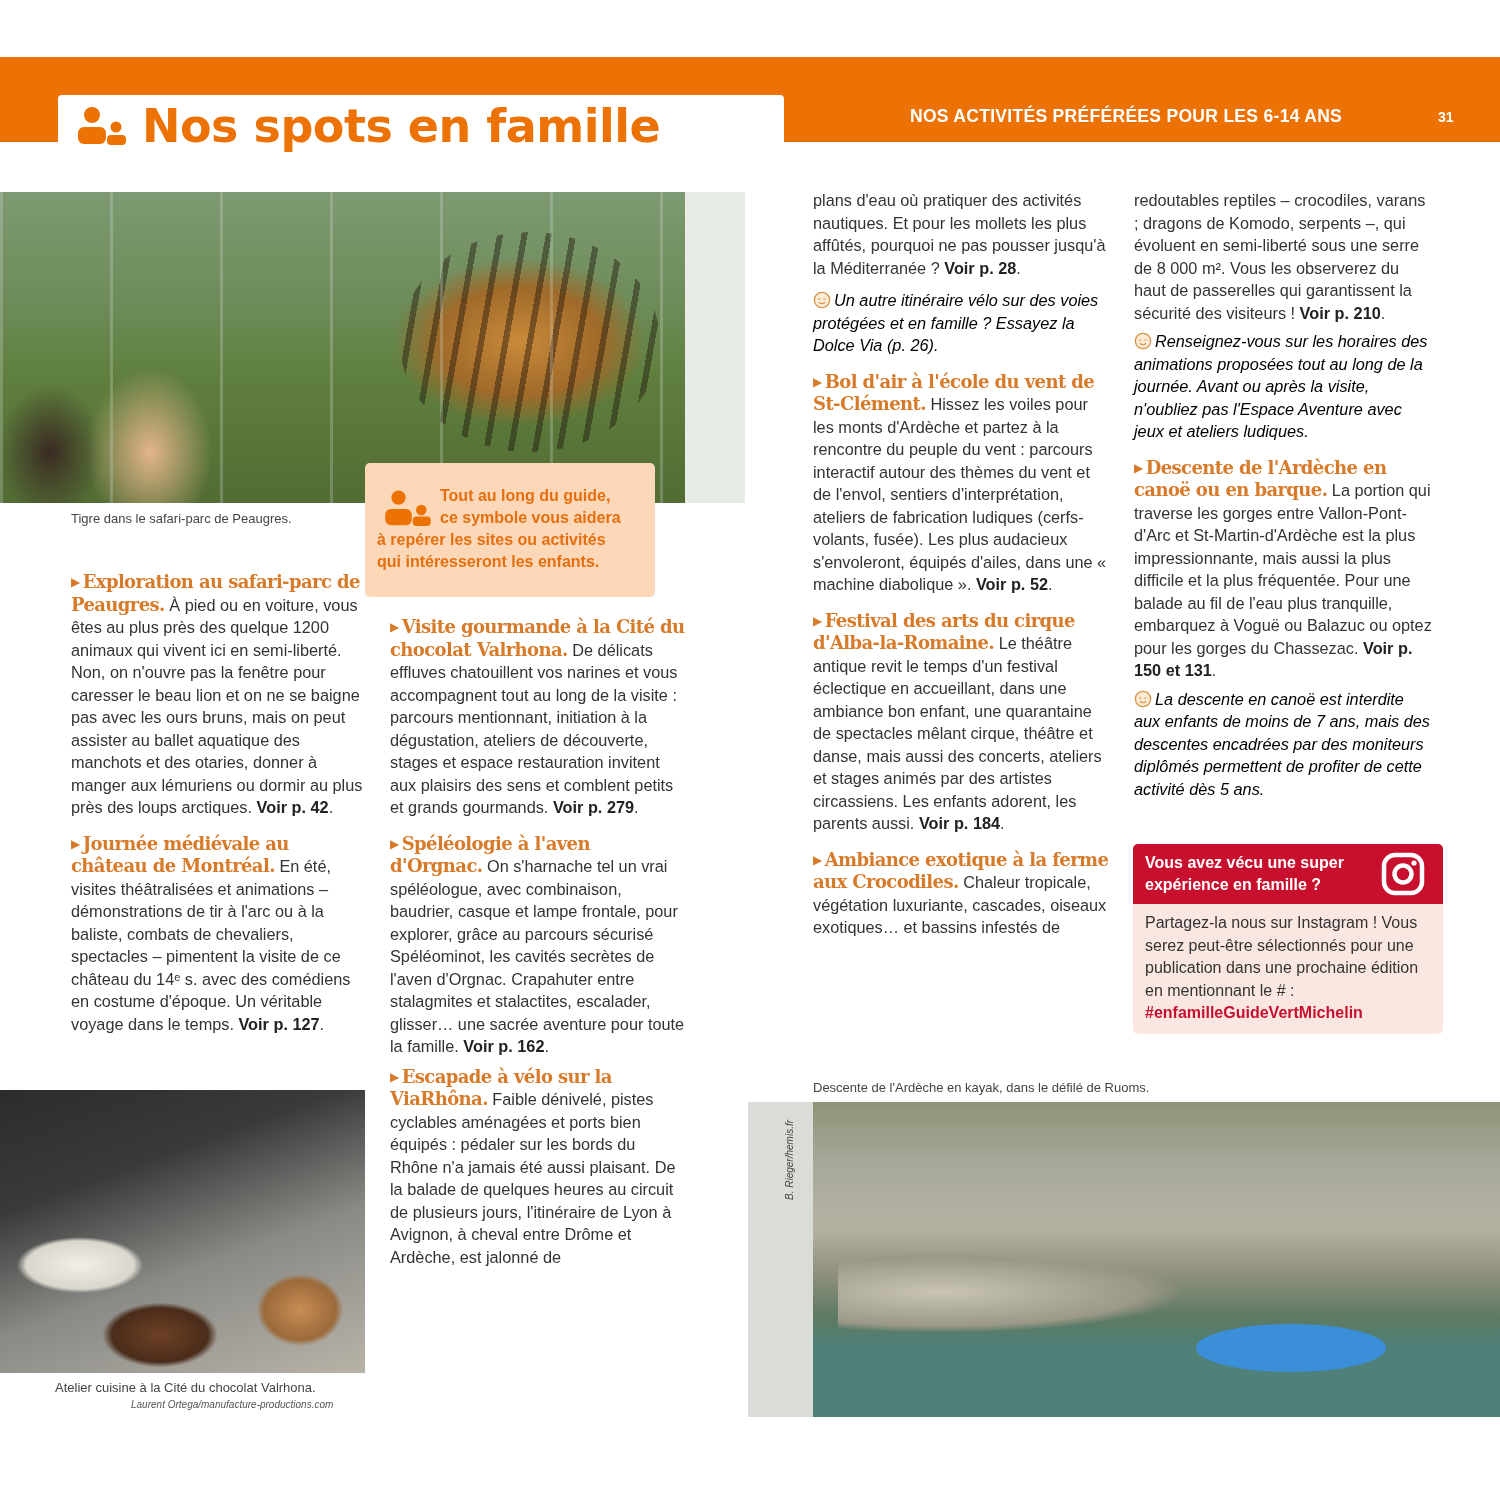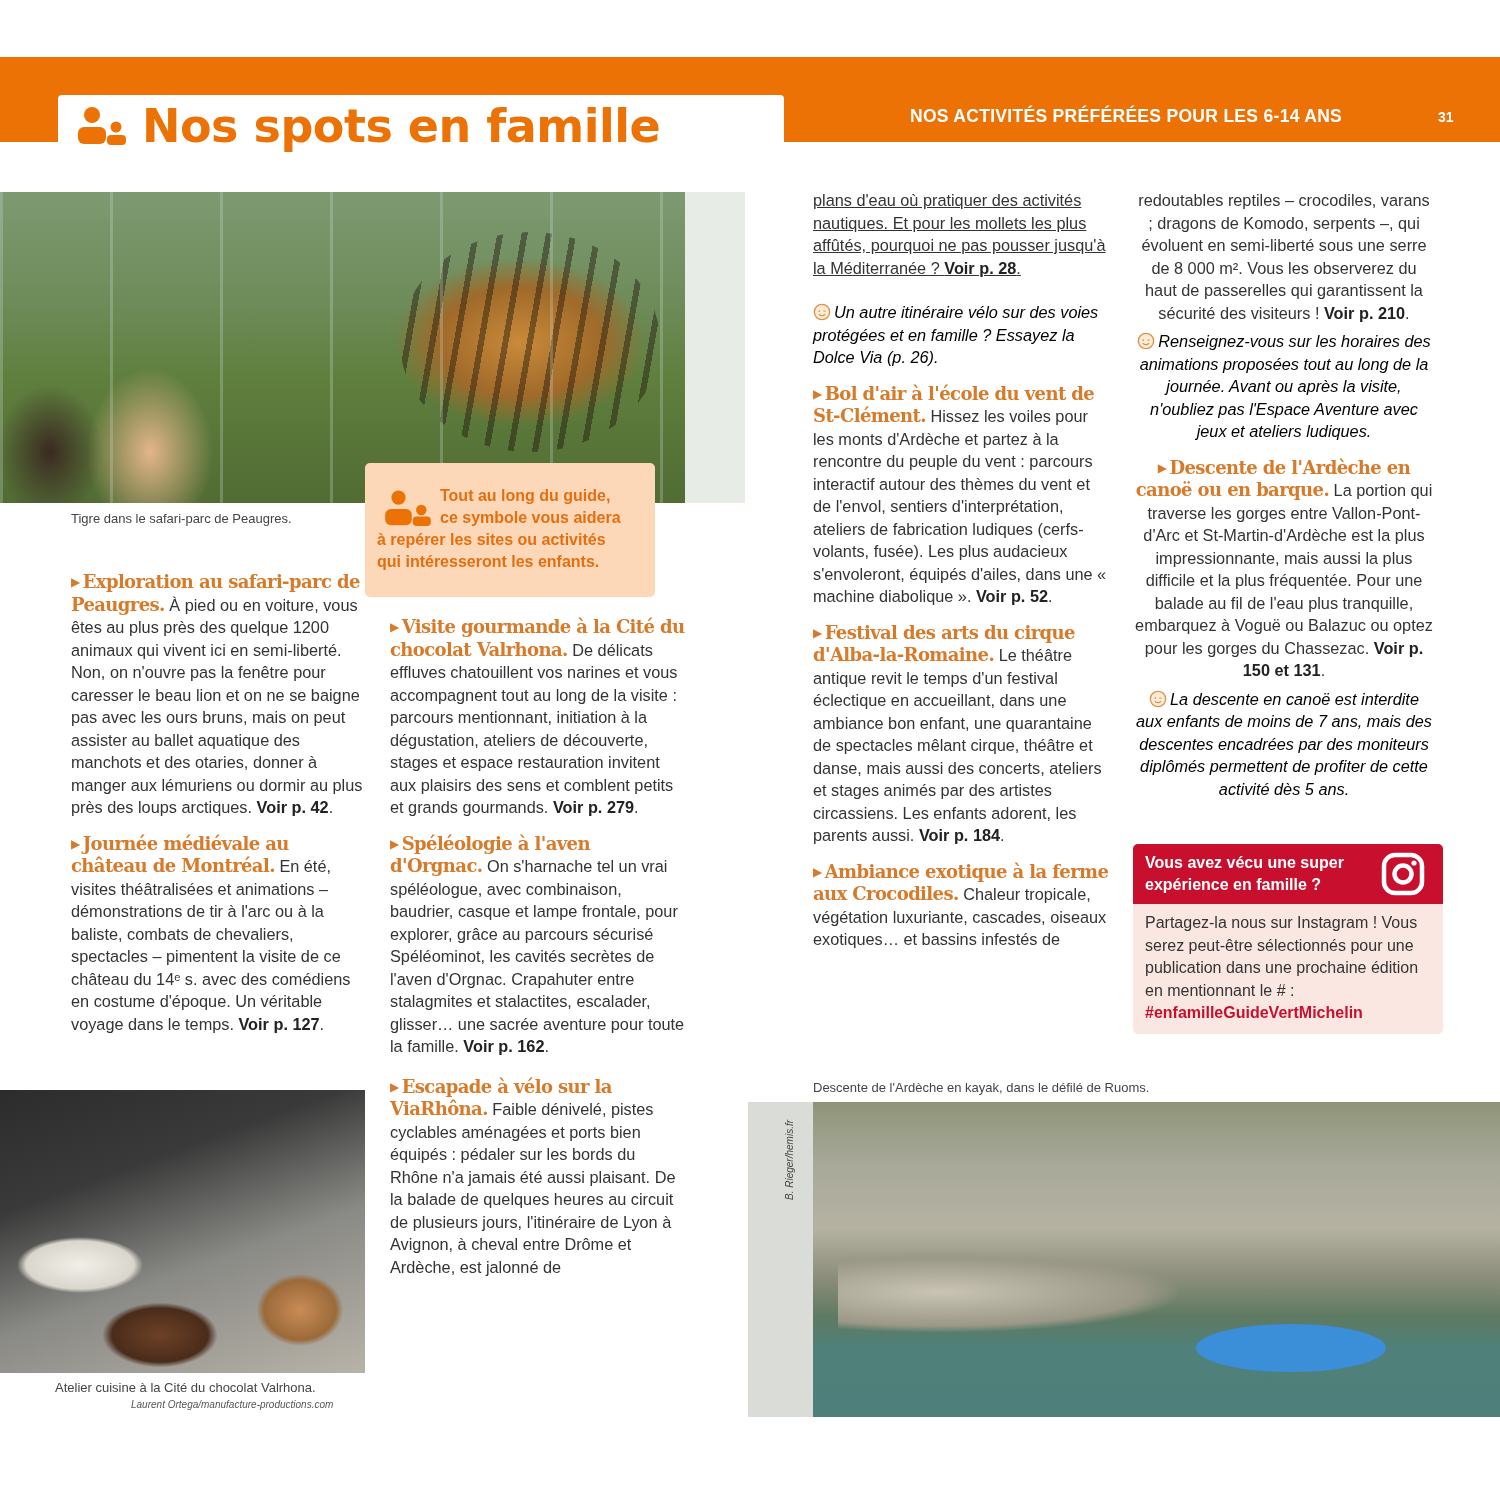--- a/index.html
+++ b/index.html
@@ -120,33 +120,33 @@
 <div class="photo photo-cooking"></div>
 <div class="caption" style="left:55px; top:1380px;">Atelier cuisine à la Cité du chocolat Valrhona.</div>
 <div class="caption-credit" style="left:131px; top:1399px;">Laurent Ortega/manufacture-productions.com</div>
 
 <div class="col" style="left:390px; top:616px; width:295px;">
   <div class="entry">
     <span class="entry-title"><span class="arrow">▶</span><span>Visite gourmande à la Cité du chocolat Valrhona.</span></span>
     <span>De délicats effluves chatouillent vos narines et vous accompagnent tout au long de la visite : parcours mentionnant, initiation à la dégustation, ateliers de découverte, stages et espace restauration invitent aux plaisirs des sens et comblent petits et grands gourmands.</span>
     <span class="voir">Voir p. 279</span>.
   </div>
-  <div class="entry" style="margin-bottom:18px;">
+  <div class="entry" style="margin-bottom:8px;">
     <span class="entry-title"><span class="arrow">▶</span><span>Spéléologie à l'aven d'Orgnac.</span></span>
     <span>On s'harnache tel un vrai spéléologue, avec combinaison, baudrier, casque et lampe frontale, pour explorer, grâce au parcours sécurisé Spéléominot, les cavités secrètes de l'aven d'Orgnac. Crapahuter entre stalagmites et stalactites, escalader, glisser… une sacrée aventure pour toute la famille.</span>
     <span class="voir">Voir p. 162</span>.
   </div>
   <div class="entry">
     <span class="entry-title"><span class="arrow">▶</span><span>Escapade à vélo sur la ViaRhôna.</span></span>
     <span>Faible dénivelé, pistes cyclables aménagées et ports bien équipés : pédaler sur les bords du Rhône n'a jamais été aussi plaisant. De la balade de quelques heures au circuit de plusieurs jours, l'itinéraire de Lyon à Avignon, à cheval entre Drôme et Ardèche, est jalonné de</span>
   </div>
 </div>
 
 <div class="col" style="left:813px; top:189px; width:298px;">
-  <div class="entry" style="margin-bottom:22px;text-decoration:underline;">
+  <div class="entry" style="margin-bottom:10px;">
     <span>plans d'eau où pratiquer des activités nautiques. Et pour les mollets les plus affûtés, pourquoi ne pas pousser jusqu'à la Méditerranée ?</span>
     <span class="voir">Voir p. 28</span>.
   </div>
   <div class="tip">
     <svg class="tip-icon" viewBox="0 0 20 20">
         <circle cx="10" cy="10" r="8.5" fill="#fdebd6" stroke="#d9954f" stroke-width="1.5"></circle>
         <circle cx="7" cy="9" r="1" fill="#d9954f"></circle>
         <path d="M11.5 9 h2.5" stroke="#d9954f" stroke-width="1.2"></path>
         <path d="M6.5 12.5 q3.5 3 7 0" stroke="#d9954f" stroke-width="1.2" fill="none"></path>
       </svg><span>Un autre itinéraire vélo sur des voies protégées et en famille ? Essayez la Dolce Via (p. 26).</span>
@@ -160,21 +160,21 @@
     <span class="entry-title"><span class="arrow">▶</span><span>Festival des arts du cirque d'Alba-la-Romaine.</span></span>
     <span>Le théâtre antique revit le temps d'un festival éclectique en accueillant, dans une ambiance bon enfant, une quarantaine de spectacles mêlant cirque, théâtre et danse, mais aussi des concerts, ateliers et stages animés par des artistes circassiens. Les enfants adorent, les parents aussi.</span>
     <span class="voir">Voir p. 184</span>.
   </div>
   <div class="entry">
     <span class="entry-title"><span class="arrow">▶</span><span>Ambiance exotique à la ferme aux Crocodiles.</span></span>
     <span>Chaleur tropicale, végétation luxuriante, cascades, oiseaux exotiques… et bassins infestés de</span>
   </div>
 </div>
 
-<div class="col" style="left:1134px; top:189px; width:300px;text-align:center;">
+<div class="col" style="left:1134px; top:189px; width:300px;">
   <div class="entry" style="margin-bottom:6px;">
     <span>redoutables reptiles – crocodiles, varans ; dragons de Komodo, serpents –, qui évoluent en semi-liberté sous une serre de 8 000 m². Vous les observerez du haut de passerelles qui garantissent la sécurité des visiteurs !</span>
     <span class="voir">Voir p. 210</span>.
   </div>
   <div class="tip">
     <svg class="tip-icon" viewBox="0 0 20 20">
         <circle cx="10" cy="10" r="8.5" fill="#fdebd6" stroke="#d9954f" stroke-width="1.5"></circle>
         <circle cx="7" cy="9" r="1" fill="#d9954f"></circle>
         <path d="M11.5 9 h2.5" stroke="#d9954f" stroke-width="1.2"></path>
         <path d="M6.5 12.5 q3.5 3 7 0" stroke="#d9954f" stroke-width="1.2" fill="none"></path>

